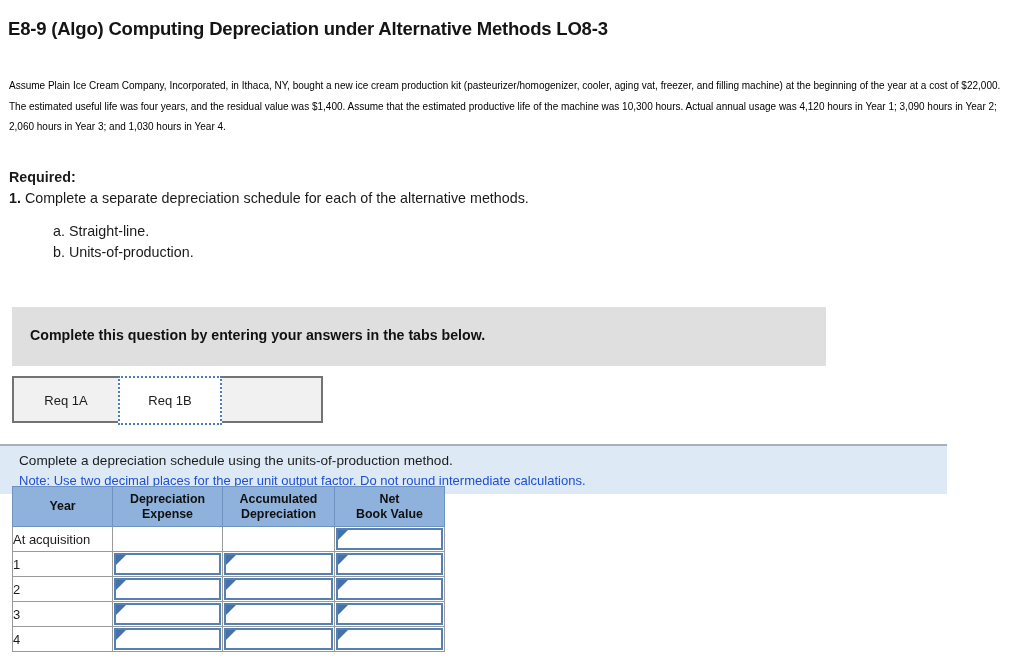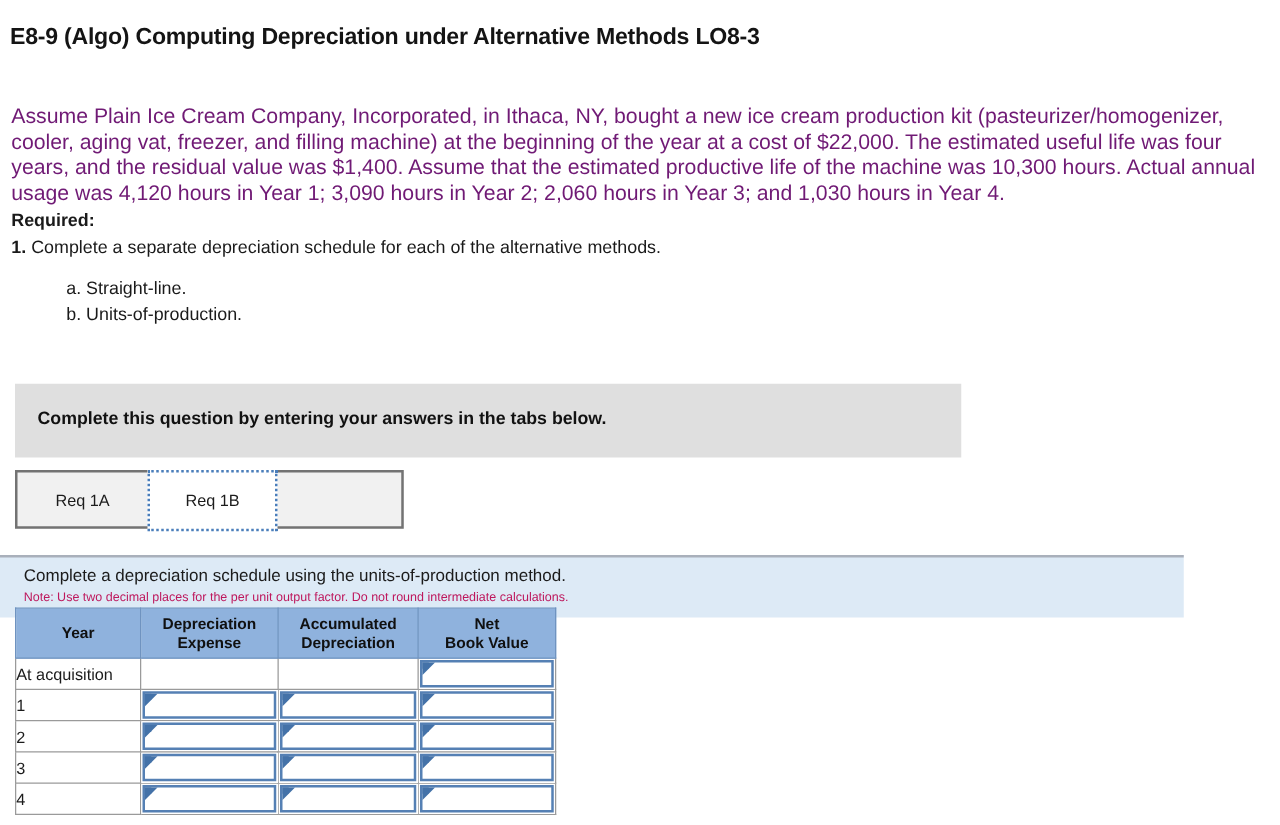--- a/index.html
+++ b/index.html
@@ -28,23 +28,23 @@
     color: #141414;
     white-space: nowrap;
   }
 
   
   #scenario {
     position: absolute;
     left: 9px;
     top: 66px;
     width: 1010px;
-    font-size: 17px;
+    font-size: 10px;
     line-height: 20.6px;
-    color: #701a75;
+    color: #000000;
   }
 
   
   #required-block {
     position: absolute;
     left: 9px;
     top: 167px;
     width: 800px;
     font-size: 14.3px;
     line-height: 20.6px;
@@ -63,21 +63,21 @@
     font-size: 14.3px;
     line-height: 20.6px;
   }
   #methods-list .method-line { display: block; margin-left: 40px; }
 
   
   #instruction-banner {
     position: absolute;
     left: 12px;
     top: 307px;
-    width: 757px;
+    width: 814px;
     height: 59px;
     background: #dfdfdf;
     box-sizing: border-box;
     padding-left: 32px;
   }
   #instruction-banner-text {
     position: absolute;
     left: 18px;
     top: 20px;
     font-size: 14.2px;
@@ -135,22 +135,22 @@
     position: absolute;
     left: 19px;
     top: 7px;
     font-size: 13.6px;
     color: #1b1b1b;
   }
   #note-line-2 {
     position: absolute;
     left: 19px;
     top: 27px;
-    font-size: 10px;
-    color: #be185d;
+    font-size: 13px;
+    color: #1d4ed8;
   }
 
   
   #schedule-table {
     position: absolute;
     left: 12px;
     top: 486px;
     border-collapse: collapse;
     table-layout: fixed;
   }

